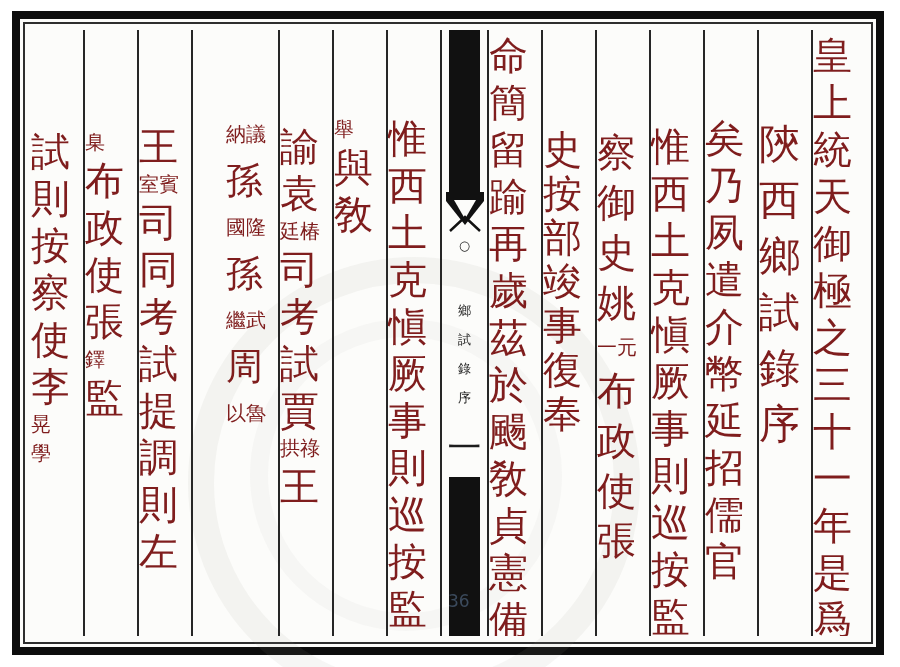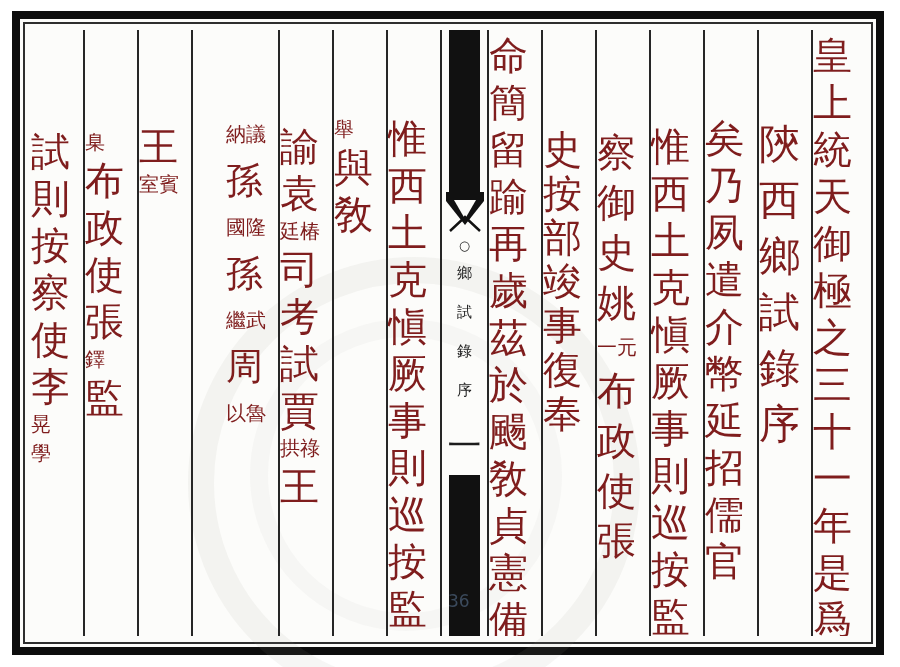--- a/index.html
+++ b/index.html
@@ -35,21 +35,21 @@
   .c5 .seg-s{line-height:38px;}
 
   
   .banxin{flex:0 0 47px;display:flex;flex-direction:column;align-items:center;
     padding-top:0;text-align:center;}
   .bx-bar{width:31px;background:#111;flex:0 0 auto;}
   .bx-bar-top{height:162px;}
   .bx-bar-bottom{flex:1 1 auto;margin-top:10px;min-height:140px;}
   .bx-fishtail{flex:0 0 auto;display:block;}
   .bx-circle{font-size:13px;line-height:17px;margin-top:1px;}
-  .bx-title{width:24px;font-size:15px;line-height:39px;word-break:break-all;line-break:anywhere;}
+  .bx-title{width:24px;font-size:13px;line-height:29px;word-break:break-all;line-break:anywhere;margin-top:42px;}
   .bx-pagenum{font-size:34px;line-height:40px;margin-top:15px;}
 
   
   .wm-ring{position:absolute;left:168px;top:238px;width:400px;height:400px;border-radius:50%;
     border:26px solid rgba(150,150,145,0.09);pointer-events:none;}
   .wm-ring2{position:absolute;left:230px;top:300px;width:276px;height:276px;border-radius:50%;
     border:18px solid rgba(150,150,145,0.06);pointer-events:none;}
   .wm-digits{position:absolute;left:428px;top:572px;font-size:17px;
     color:rgba(110,145,185,0.45);font-family:"DejaVu Sans","Liberation Sans",sans-serif;
     pointer-events:none;}
@@ -117,20 +117,21 @@
         <span class="seg seg-l">孫</span>
         <span class="seg seg-s">國隆</span>
         <span class="seg seg-l">孫</span>
         <span class="seg seg-s">繼武</span>
         <span class="seg seg-l">周</span>
         <span class="seg seg-s">以魯</span>
       </div>
       <div class="col mid">
         <span class="seg seg-l">王</span>
         <span class="seg seg-s">室賓</span>
+        <span class="seg seg-l">司同考試提調則左</span>
       </div>
       <div class="col low">
         <span class="seg seg-s">臬</span>
         <span class="seg seg-l">布政使張</span>
         <span class="seg seg-s">鐸</span>
         <span class="seg seg-l">監</span>
       </div>
       <div class="col low">
         <span class="seg seg-l">試則按察使李</span>
         <span class="seg seg-s">晃</span>

